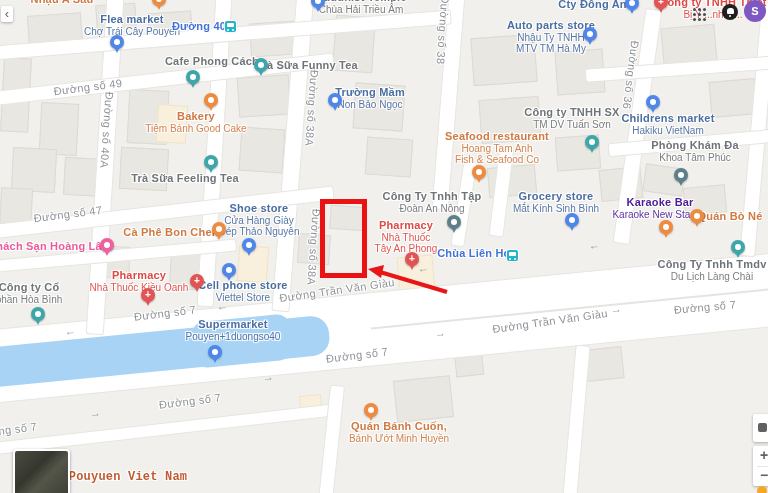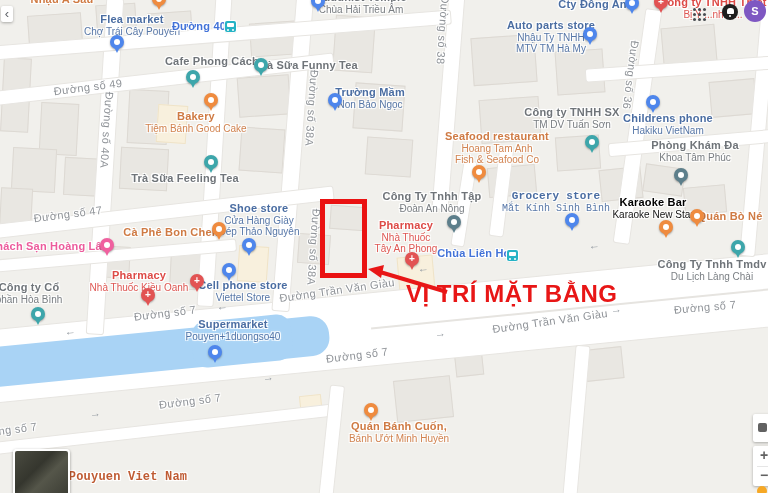--- a/index.html
+++ b/index.html
@@ -281,49 +281,49 @@
       <div class="pin" style="color: rgb(239, 139, 63); left: 472px; top: 165px;">
         <span class="dot"></span>
       </div>
       <div class="poi-label" style="color: rgb(111, 116, 121); left: 572px; top: 118px; transform: translate(-50%, -50%);">
         <div class="l1">Công ty TNHH SX</div>
         <div class="l2">TM DV Tuấn Sơn</div>
       </div>
       <div class="pin" style="color: rgb(61, 166, 171); left: 585px; top: 135px;">
         <span class="dot"></span>
       </div>
-      <div class="poi-label" style="color: rgb(74, 109, 162); left: 556px; top: 202px; transform: translate(-50%, -50%); font-family: Liberation Mono, monospace;">
+      <div class="poi-label" style="color: rgb(74, 109, 162); left: 556px; top: 202px; transform: translate(-50%, -50%);">
         <div class="l1">Grocery store</div>
         <div class="l2">Mắt Kính Sinh Bình</div>
       </div>
       <div class="pin" style="color: rgb(78, 134, 236); left: 565px; top: 213px;">
         <span class="dot"></span>
       </div>
       <div class="poi-label" style="color: rgb(111, 116, 121); left: 432px; top: 202px; transform: translate(-50%, -50%);">
         <div class="l1">Công Ty Tnhh Tập</div>
         <div class="l2">Đoàn An Nông</div>
       </div>
       <div class="pin" style="color: rgb(93, 127, 139); left: 447px; top: 215px;">
         <span class="dot"></span>
       </div>
       <div class="poi-label" style="color: rgb(74, 109, 162); left: 668px; top: 124px; transform: translate(-50%, -50%);">
-        <div class="l1">Childrens phone</div>
+        <div class="l1">Childrens market</div>
         <div class="l2">Hakiku VietNam</div>
       </div>
       <div class="pin" style="color: rgb(78, 134, 236); left: 646px; top: 95px;">
         <span class="dot"></span>
       </div>
       <div class="poi-label" style="color: rgb(111, 116, 121); left: 695px; top: 151px; transform: translate(-50%, -50%);">
         <div class="l1">Phòng Khám Đa</div>
         <div class="l2">Khoa Tâm Phúc</div>
       </div>
       <div class="pin" style="color: rgb(93, 127, 139); left: 674px; top: 168px;">
         <span class="dot"></span>
       </div>
-      <div class="poi-label" style="color: #000000; left: 653px; top: 208px; transform: translate(-50%, -50%);">
+      <div class="poi-label" style="color: #4c1d95; left: 653px; top: 208px; transform: translate(-50%, -50%); text-align: right;">
         <div class="l1">Karaoke Bar</div>
         <div class="l2">Karaoke New Star</div>
       </div>
       <div class="pin" style="color: rgb(239, 139, 63); left: 659px; top: 220px;">
         <span class="dot"></span>
       </div>
       <div class="poi-label" style="color: rgb(207, 122, 67); left: 730px; top: 216px; transform: translate(-50%, -50%);">
         <div class="l1">Quán Bò Né</div>
       </div>
       <div class="pin" style="color: rgb(239, 139, 63); left: 690px; top: 209px;">
@@ -358,21 +358,20 @@
       <div class="poi-label area" style="color: rgb(191, 91, 51); left: 128px; top: 478px; transform: translate(-50%, -50%);">
         <div class="l1">Pouyuen Viet Nam</div>
       </div>
     </div>
 
   <div id="red-rect"></div>
   <svg id="annot-arrow" width="768" height="493">
     <line x1="447" y1="292" x2="380" y2="272" stroke="#e81616" stroke-width="4"></line>
     <polygon points="368,269 384,265 381,278" fill="#e81616"></polygon>
   </svg>
-  <div id="annot-text">VỊ TRÍ MẶT BẰNG</div>
 
 
   <div id="back-btn" class="uibtn">‹</div>
   <div id="apps-grid">
       <span></span>
     </div>
   <div id="bell-btn">
     <span class="bell"></span>
     <span class="clap"></span>
   </div>

